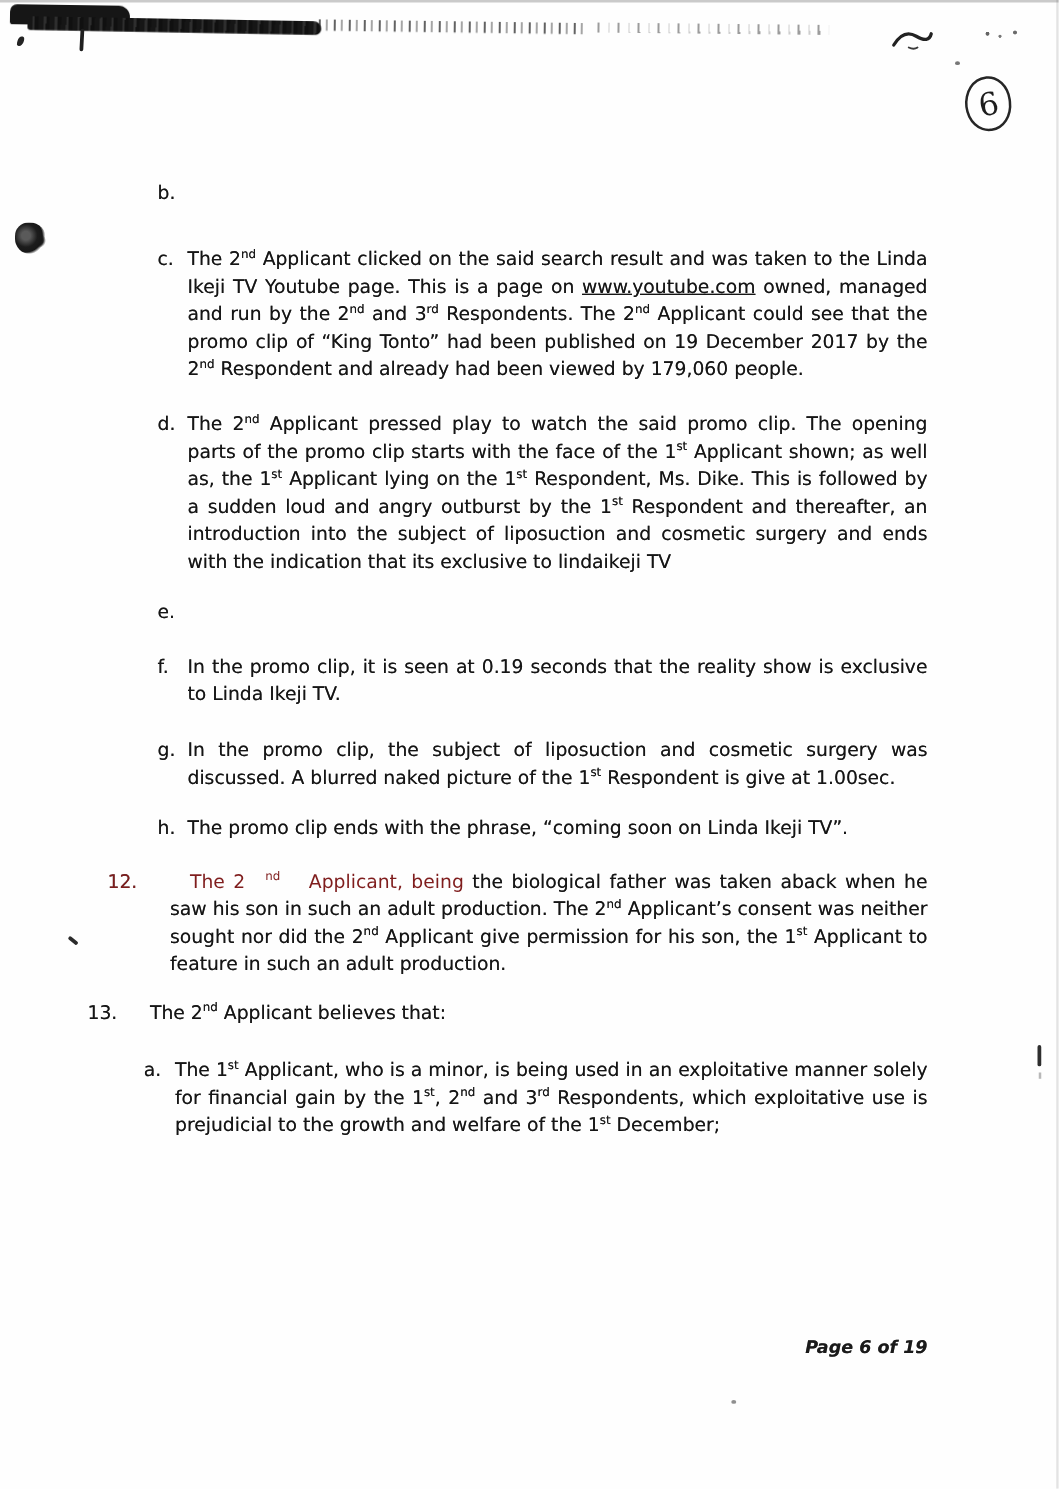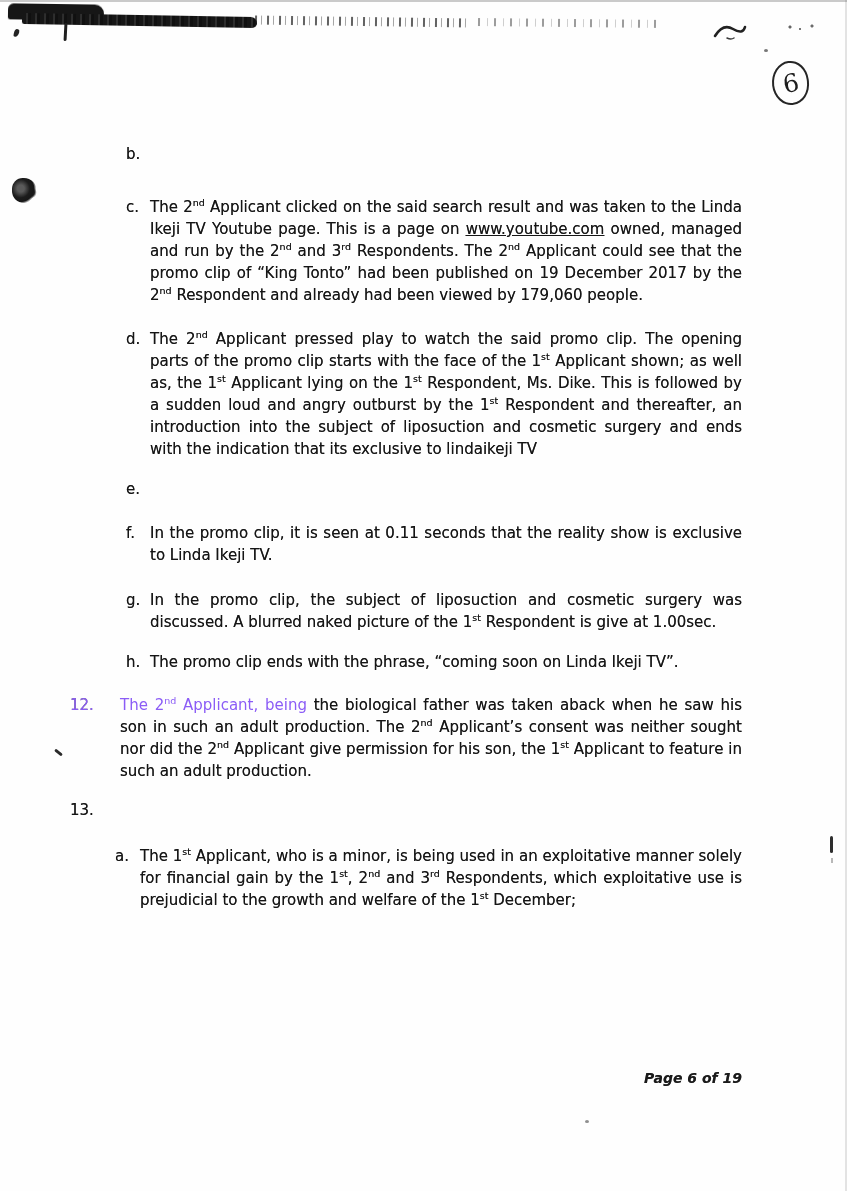--- a/index.html
+++ b/index.html
@@ -67,21 +67,21 @@
   .block[data-marker="d."]{margin-bottom:18px;}
   .block[data-marker="e."]{margin-bottom:22px;}
   .block[data-marker="f."]{margin-bottom:23px;}
   .block[data-marker="g."]{margin-bottom:18px;}
   .block[data-marker="h."]{margin-bottom:21px;}
   .block[data-marker="12."]{margin-bottom:17px;}
   .block[data-marker="13."]{margin-bottom:24px;}
 
   .r-i{font-style:italic;}
   .r-u{text-decoration:underline;}
-  .r-fade{color:#8b5cf6;text-shadow:none;}
+  .r-fade{color:#7f1d1d;text-shadow:none;margin-left:16px;}
   sup{font-size:9.5px;line-height:0;vertical-align:6px;}
 
   .footer{position:absolute;left:0;top:1070px;width:742px;text-align:right;
           font-size:14px;font-weight:bold;color:#1a1a1a;text-shadow:0 0 .4px rgba(20,20,20,.6);font-style:italic;}
 </style>
 </head>
 <body>
 
 <div class="page">
 
@@ -121,36 +121,37 @@
       </div>
       <div class="block lettered" data-marker="d.">
         <div class="marker">d.</div>
         <div class="text"><span>The 2</span><sup>nd</sup><span> Applicant pressed play to watch the said promo clip.  The opening parts of the promo clip starts with the face of the 1</span><sup>st</sup><span> Applicant shown; as well as, the 1</span><sup>st</sup><span> Applicant lying on the 1</span><sup>st</sup><span> Respondent, Ms. Dike. This is followed by a sudden loud and angry outburst by the 1</span><sup>st</sup><span> Respondent and thereafter, an introduction into the subject of liposuction and cosmetic surgery and ends with the indication that its exclusive to lindaikeji TV</span></div>
       </div>
       <div class="block lettered" data-marker="e.">
         <div class="marker">e.</div>
       </div>
       <div class="block lettered" data-marker="f.">
         <div class="marker">f.</div>
-        <div class="text"><span>In the promo clip, it is seen at 0.11 seconds that the reality show is exclusive to Linda Ikeji TV.</span></div>
+        <div class="text"><span>In the promo clip, it is seen at 0.19 seconds that the reality show is exclusive to Linda Ikeji TV.</span></div>
       </div>
       <div class="block lettered" data-marker="g.">
         <div class="marker">g.</div>
         <div class="text"><span>In the promo clip, the subject of liposuction and cosmetic surgery was discussed. A blurred naked picture of the 1</span><sup>st</sup><span> Respondent is give at 1.00sec.</span></div>
       </div>
       <div class="block lettered" data-marker="h.">
         <div class="marker">h.</div>
         <div class="text"><span>The promo clip ends with the phrase, “coming soon on Linda Ikeji TV”.</span></div>
       </div>
       <div class="block numbered" data-marker="12.">
         <div class="marker r-fade">12.</div>
         <div class="text"><span class="r-fade">The 2</span><sup class="r-fade">nd</sup><span class="r-fade"> Applicant, being</span><span> the biological father was taken aback when he saw his son in such an adult production. The 2</span><sup>nd</sup><span> Applicant’s consent was neither sought nor did the 2</span><sup>nd</sup><span> Applicant give permission for his son, the 1</span><sup>st</sup><span> Applicant to feature in such an adult production.</span></div>
       </div>
       <div class="block numbered" data-marker="13.">
         <div class="marker">13.</div>
+        <div class="text"><span>The 2</span><sup>nd</sup><span> Applicant believes that:</span></div>
       </div>
       <div class="block lettered-inner" data-marker="a.">
         <div class="marker">a.</div>
         <div class="text"><span>The 1</span><sup>st</sup><span> Applicant, who is a minor, is being used in an exploitative manner solely for financial gain by the 1</span><sup>st</sup><span>, 2</span><sup>nd</sup><span> and 3</span><sup>rd</sup><span> Respondents, which exploitative use is prejudicial to the growth and welfare of the  1</span><sup>st</sup><span> December;</span></div>
       </div>
     </div>
 
   <div class="footer">
     <span>Page 6 of 19</span>
   </div>

